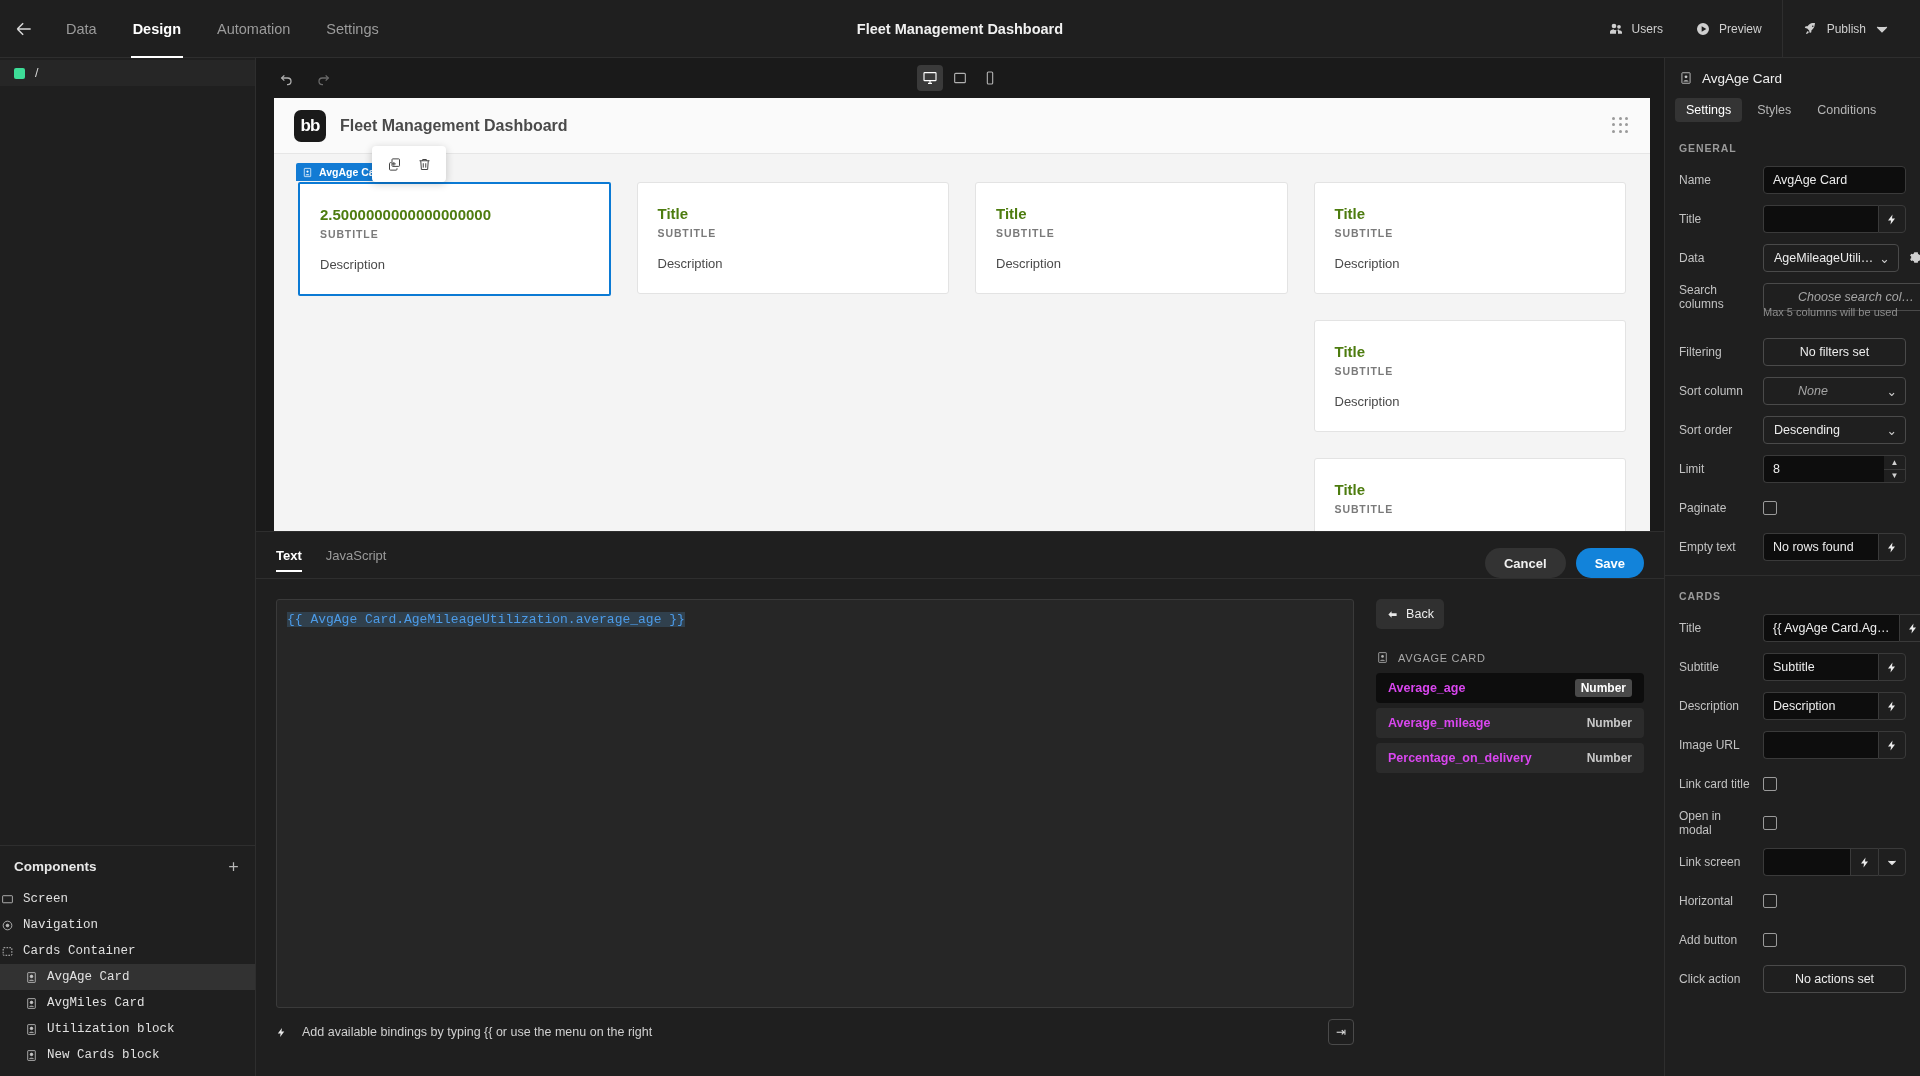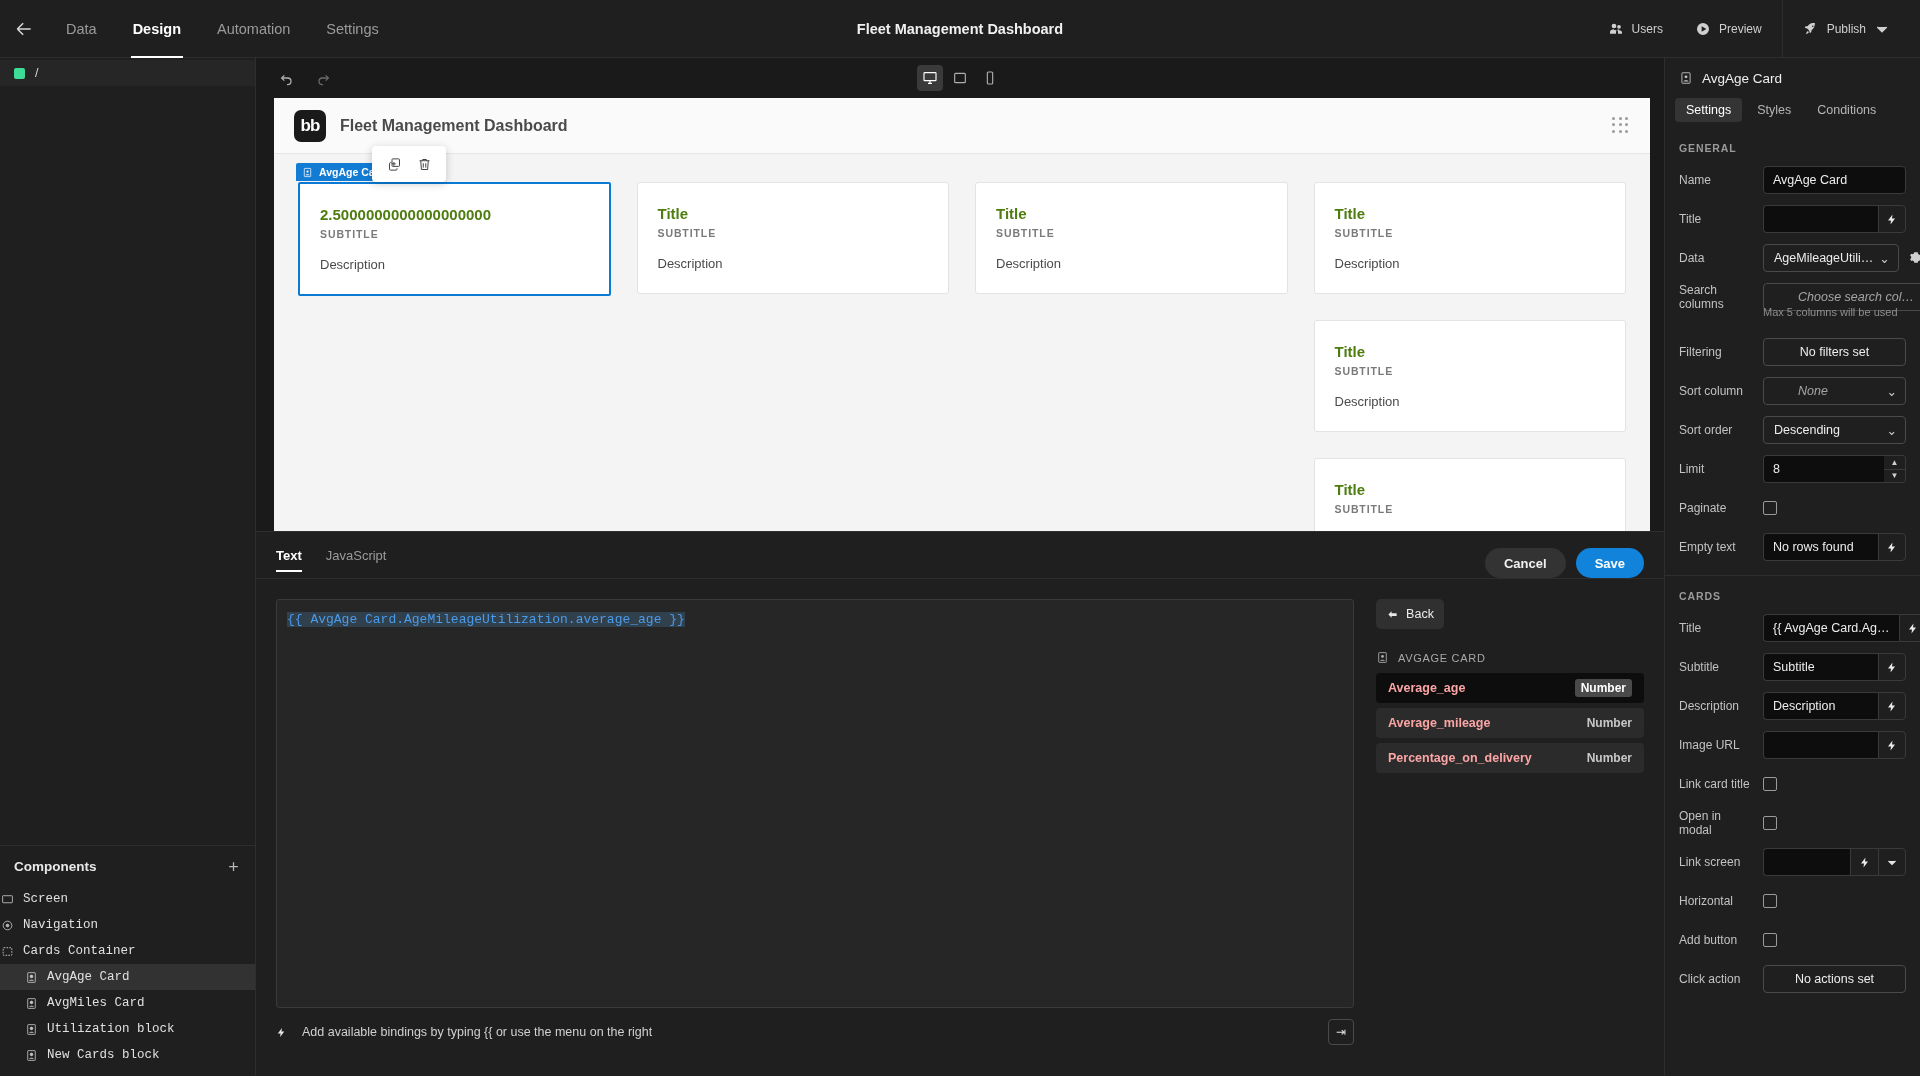--- a/index.html
+++ b/index.html
@@ -292,21 +292,21 @@
   .bind-group-head {
     display: flex; align-items: center; gap: 9px; margin: 22px 0 9px;
     font-size: 11px; letter-spacing: .7px; color: #a8a8a8;
   }
   .bind-group-head svg { width: 13px; height: 13px; fill: #b5b5b5; }
   .bind-row {
     height: 30px; display: flex; align-items: center; justify-content: space-between;
     padding: 0 12px; border-radius: 4px; margin-bottom: 5px;
     font-size: 12.5px; cursor: pointer;
   }
-  .bind-row .bname { color: #fca5a5; font-weight: 600; text-align: center; }
+  .bind-row .bname { color: #d946ef; font-weight: 600; text-align: center; }
   .bind-row .btype { color: #c8c8c8; font-size: 12px; font-weight: 600; }
   .bind-row.hl { background: #0d0d0d; }
   .bind-row.hl .btype { background: #4a4a4a; color: #fff; border-radius: 3px; padding: 2px 6px; }
   .bind-row.alt { background: #2b2b2b; }
 </style>
 </head>
 <body>
 
 <div class="app">
 

